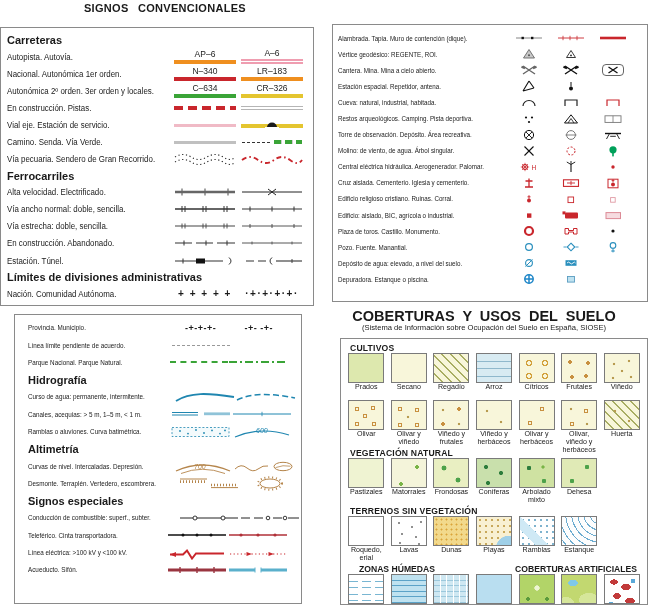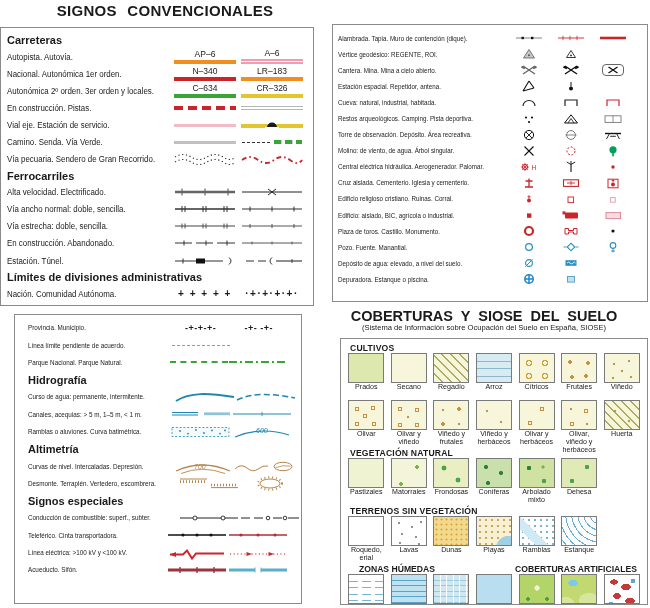--- a/index.html
+++ b/index.html
@@ -1,19 +1,19 @@
 <!DOCTYPE html>
 <html><head>
 <meta charset="utf-8">
 <style>
   html,body{margin:0;padding:0}
   body{width:650px;height:608px;position:relative;background:#fff;color:#1a1a1a;
        font-family:"Liberation Sans",sans-serif;overflow:hidden}
   .panel{position:absolute;border:1px solid #8a8a8a;background:#fff;box-sizing:border-box}
-  #t1{position:absolute;left:8px;top:2px;width:314px;text-align:center;font-size:15px;font-weight:bold;letter-spacing:.3px;word-spacing:6px}
+  #t1{position:absolute;left:8px;top:2px;width:314px;text-align:center;font-size:11px;font-weight:bold;letter-spacing:.3px;word-spacing:6px}
   #p1{left:0;top:27px;width:314px;height:279px;padding:4px 6px}
   #p2{left:332px;top:24px;width:316px;height:278px;padding:5px 5px}
   #p3{left:14px;top:314px;width:288px;height:290px;padding:4px 13px}
   #t2{position:absolute;left:318px;top:308px;width:332px;text-align:center}
   #t2 .tt{font-size:14.5px;font-weight:bold;word-spacing:4px}
   #t2 .ts{font-size:7.6px;margin-top:-1px}
   #p4{left:340px;top:338px;width:308px;height:267px;padding:3px 4px;overflow:hidden}
 
   .sh{font-weight:bold;font-size:11px;height:16px;display:flex;align-items:center}
   .lrow{display:flex;align-items:center;height:17.1px}
@@ -802,21 +802,21 @@
         <svg width="62" height="12">
           <line x1="2" y1="6" x2="60" y2="6" stroke="#5ab0cc" stroke-width="3"></line>
           <rect x="28" y="3.8" width="6" height="4.4" fill="#fff"></rect>
           <path d="M28,3.5v5M34,3.5v5" stroke="#5ab0cc" stroke-width="1"></path>
         </svg>
       </span>
   </div>
 </div>
 
 <div id="t2">
-  <div class="tt">COBERTURAS Y SIOSE DEL SUELO</div>
+  <div class="tt">COBERTURAS Y USOS DEL SUELO</div>
   <div class="ts">(Sistema de Información sobre Ocupación del Suelo en España, SIOSE)</div>
 </div>
 
 <div id="p4" class="panel">
   <div class="hd">CULTIVOS</div>
   <div class="grid">
     <div class="tile">
         <div class="sw t-prados"></div>
         <div class="tl">Prados</div>
       </div>

